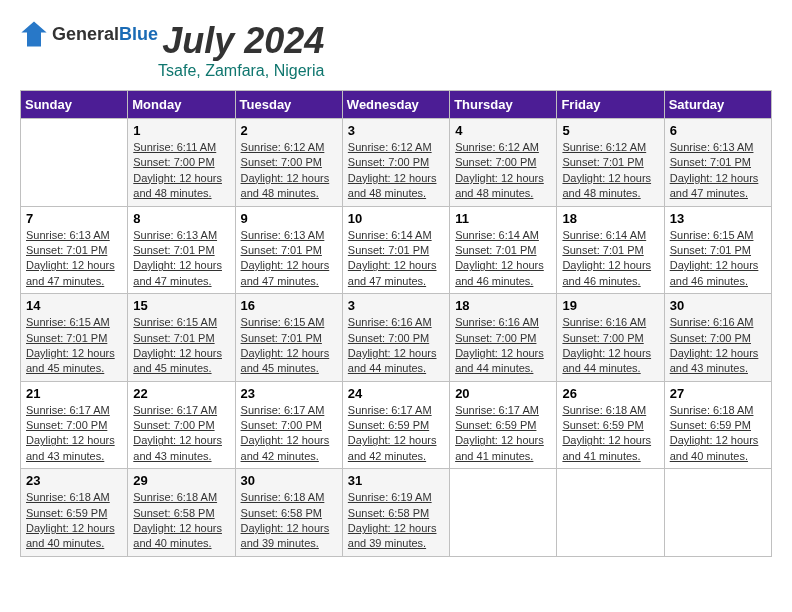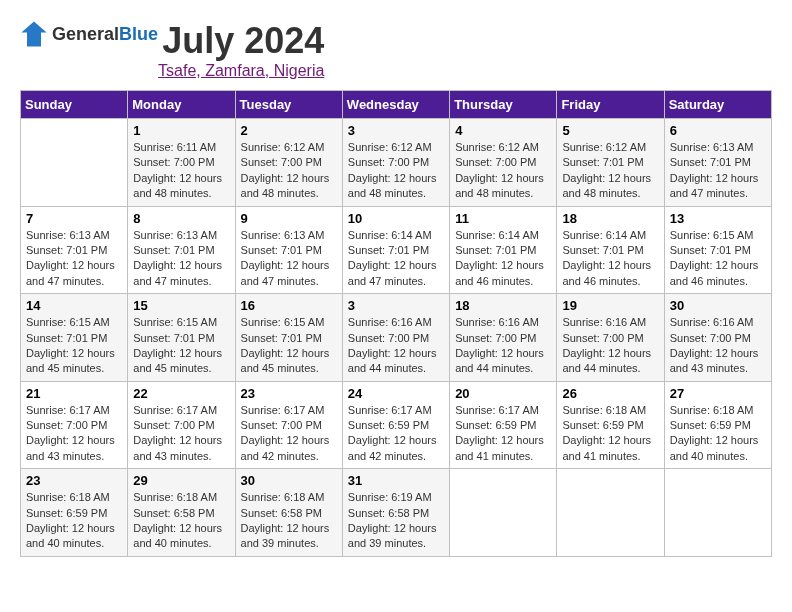--- a/index.html
+++ b/index.html
@@ -35,25 +35,25 @@
       width: 28px;
       height: 28px;
     }
     .title-block {
       text-align: right;
     }
     .main-title {
       font-size: 36px;
       font-weight: bold;
       color: #333;
+      font-style: italic;
     }
     .subtitle {
       font-size: 16px;
-      color: #701a75;
-      text-decoration: underline;
+      color: #0f766e;
     }
     table {
       width: 100%;
       border-collapse: collapse;
       font-size: 11px;
     }
     thead tr th {
       background-color: #4c1d95;
       color: #fff;
       padding: 6px 4px;
@@ -73,20 +73,21 @@
       background-color: #f5f5f5;
     }
     .day-number {
       font-weight: bold;
       font-size: 13px;
       margin-bottom: 2px;
     }
     .day-info {
       color: #333;
       line-height: 1.4;
+      text-decoration: underline;
     }
     .empty-cell {
       background: #fff !important;
     }
   </style>
 </head>
 <body>
 
 <div class="header">
   <div class="logo">

